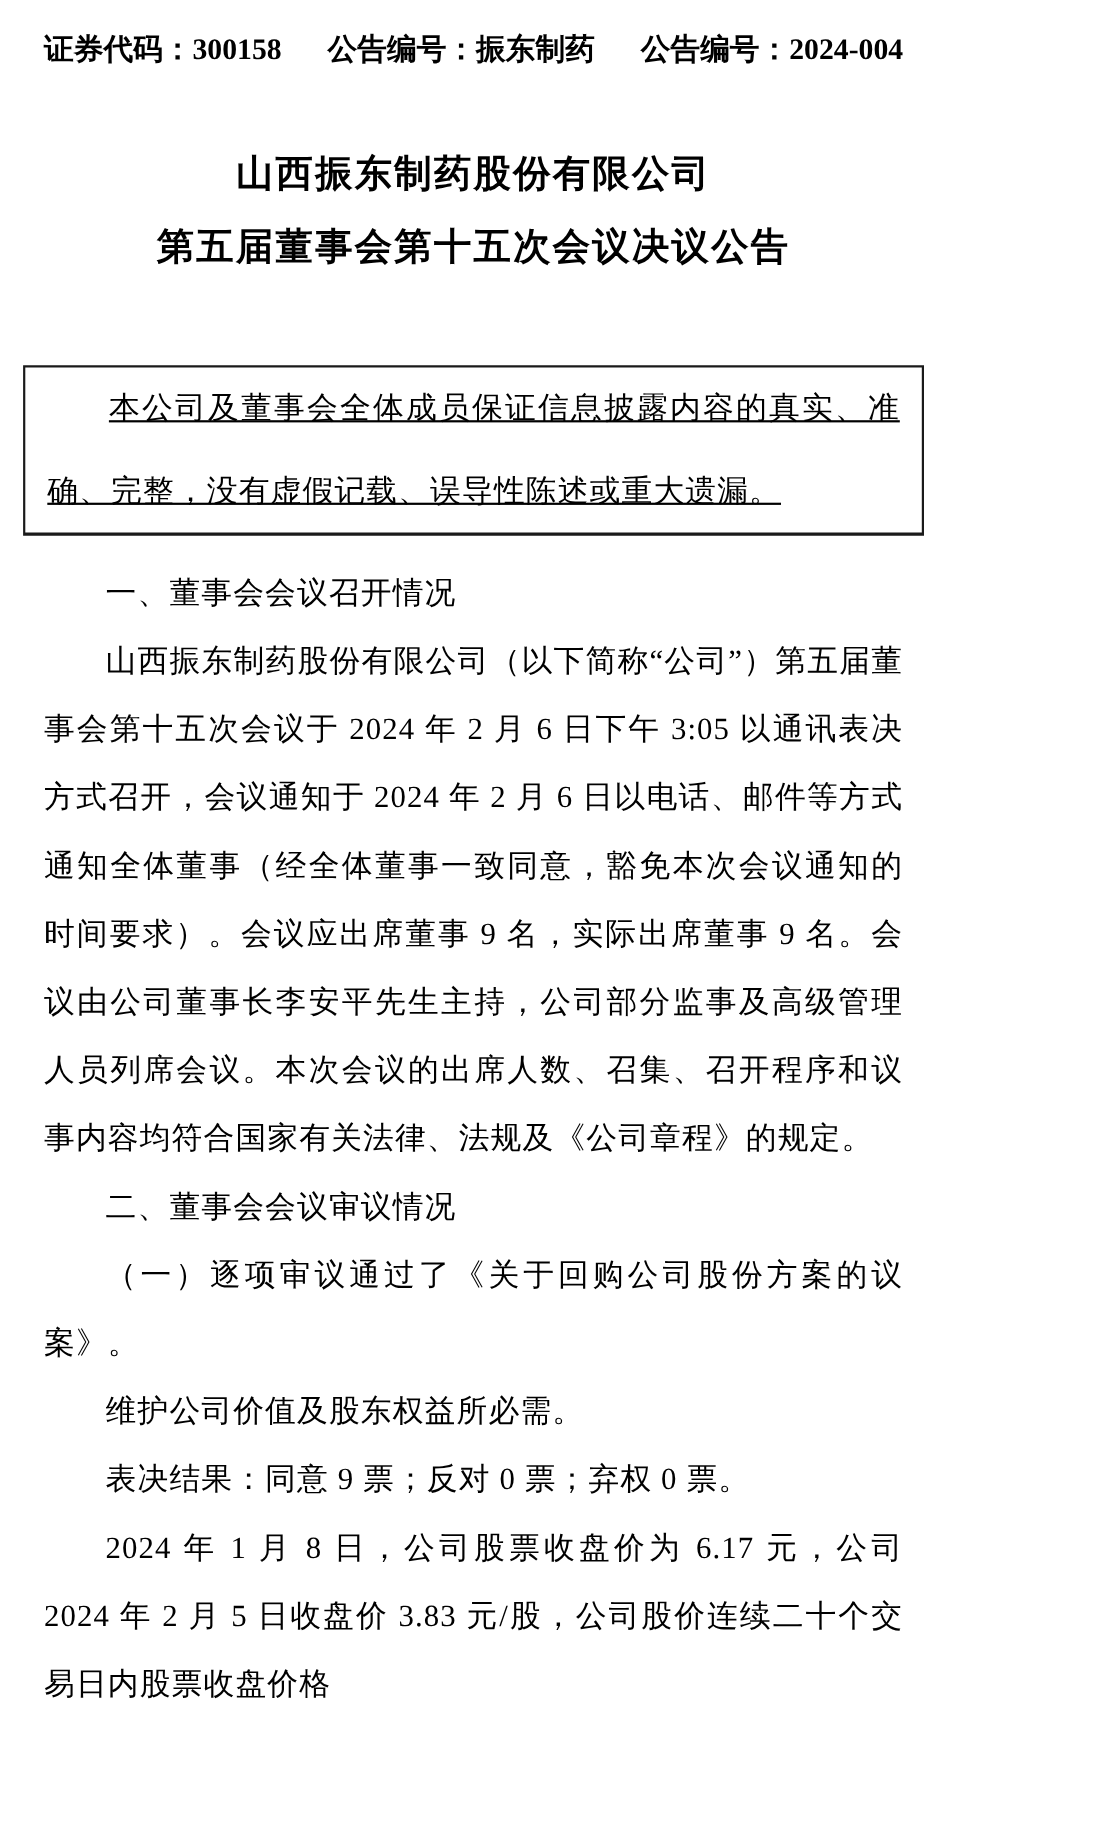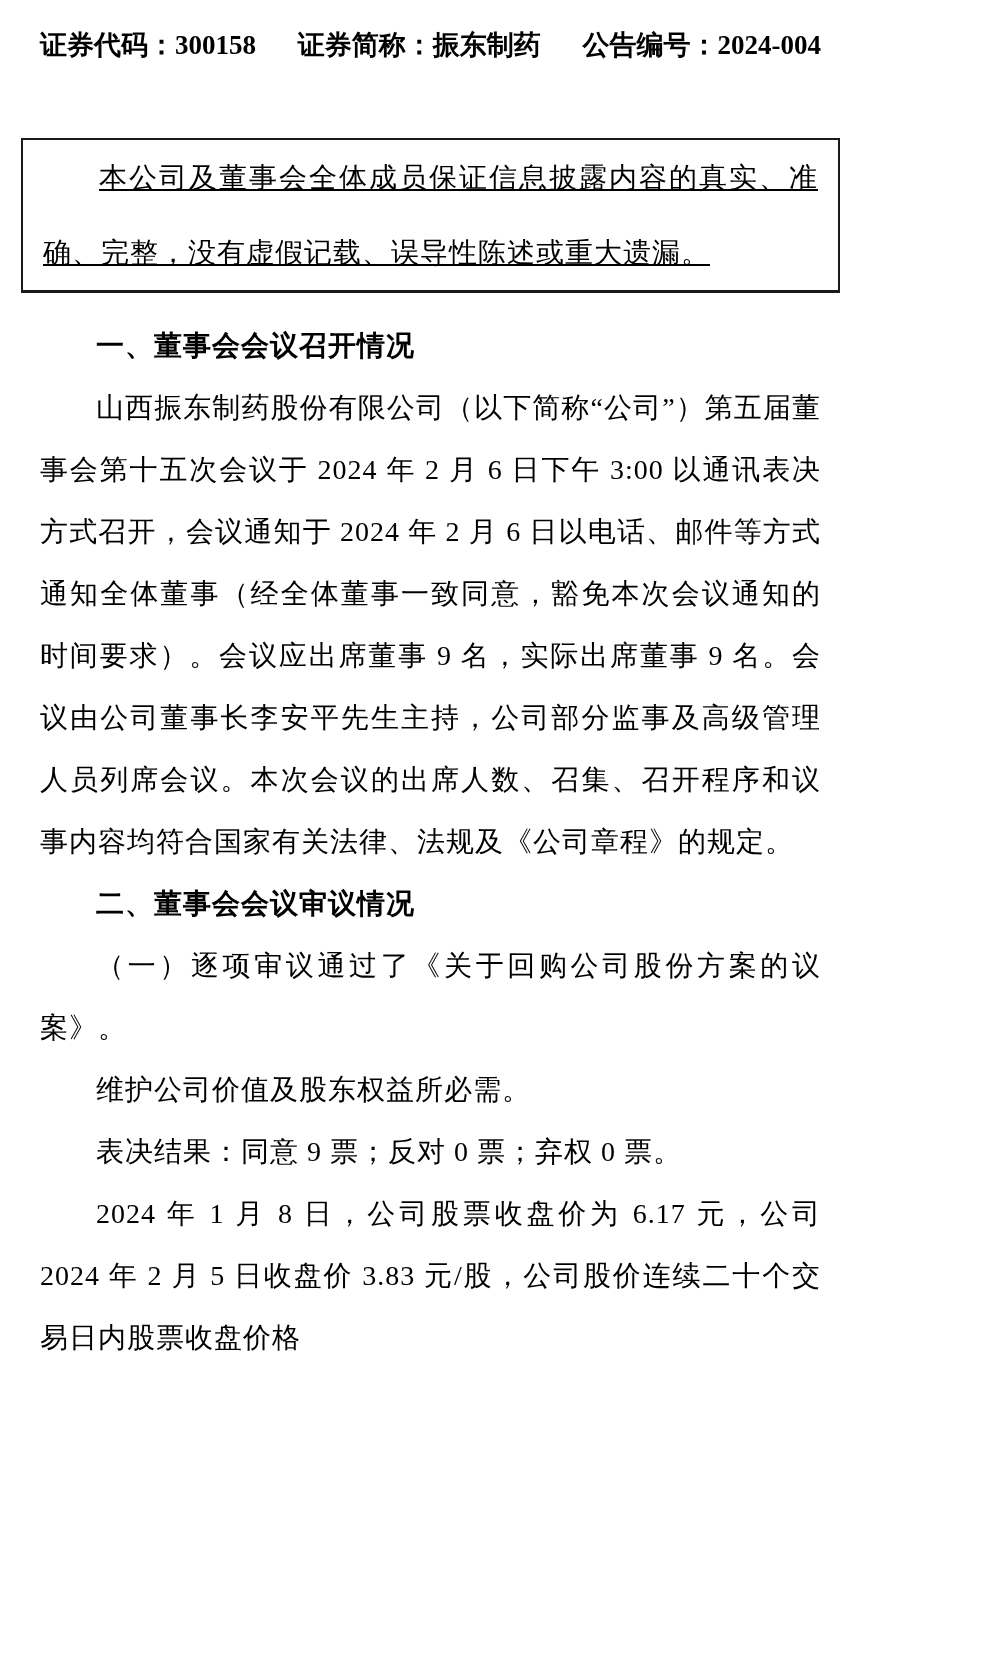--- a/index.html
+++ b/index.html
@@ -59,21 +59,21 @@
     font-size: 28px;
     line-height: 62px;
   }
   .content p {
     margin: 0;
     text-indent: 2em;
     text-align: justify;
     letter-spacing: 1px;
   }
   .content p.h {
-    font-weight: bold;
+    font-weight: normal;
     text-align: left;
   }
   .doc-footer {
     margin-top: 54px;
     text-align: right;
     padding-right: 22px;
     line-height: 40px;
   }
   .attachment-link {
     font-family: "Liberation Sans", "DejaVu Sans", sans-serif;
@@ -84,32 +84,36 @@
     letter-spacing: 2px;
   }
 </style>
 </head>
 <body>
 
 <div class="page">
 
   <div class="doc-header">
     <span>证券代码：300158</span>
-    <span>证券简称：振东制药</span>
+    <span>公告编号：振东制药</span>
     <span>公告编号：2024-004</span>
   </div>
 
+  <div class="title-block">
+    <div class="title-line">山西振东制药股份有限公司</div>
+    <div class="title-line">第五届董事会第十五次会议决议公告</div>
+  </div>
 
   <div class="disclaimer">
     <p>本公司及董事会全体成员保证信息披露内容的真实、准确、完整，没有虚假记载、误导性陈述或重大遗漏。</p>
   </div>
 
   <div class="content">
     <p class="h">一、董事会会议召开情况</p>
-    <p>山西振东制药股份有限公司（以下简称“公司”）第五届董事会第十五次会议于 2024 年 2 月 6 日下午 3:00 以通讯表决方式召开，会议通知于 2024 年 2 月 6 日以电话、邮件等方式通知全体董事（经全体董事一致同意，豁免本次会议通知的时间要求）。会议应出席董事 9 名，实际出席董事 9 名。会议由公司董事长李安平先生主持，公司部分监事及高级管理人员列席会议。本次会议的出席人数、召集、召开程序和议事内容均符合国家有关法律、法规及《公司章程》的规定。</p>
+    <p>山西振东制药股份有限公司（以下简称“公司”）第五届董事会第十五次会议于 2024 年 2 月 6 日下午 3:05 以通讯表决方式召开，会议通知于 2024 年 2 月 6 日以电话、邮件等方式通知全体董事（经全体董事一致同意，豁免本次会议通知的时间要求）。会议应出席董事 9 名，实际出席董事 9 名。会议由公司董事长李安平先生主持，公司部分监事及高级管理人员列席会议。本次会议的出席人数、召集、召开程序和议事内容均符合国家有关法律、法规及《公司章程》的规定。</p>
     <p class="h">二、董事会会议审议情况</p>
     <p>（一）逐项审议通过了《关于回购公司股份方案的议案》。</p>
     <p>维护公司价值及股东权益所必需。</p>
     <p>表决结果：同意 9 票；反对 0 票；弃权 0 票。</p>
     <p>2024 年 1 月 8 日，公司股票收盘价为 6.17 元，公司 2024 年 2 月 5 日收盘价 3.83 元/股，公司股价连续二十个交易日内股票收盘价格</p>
   </div>
 
 
 </div>
 

